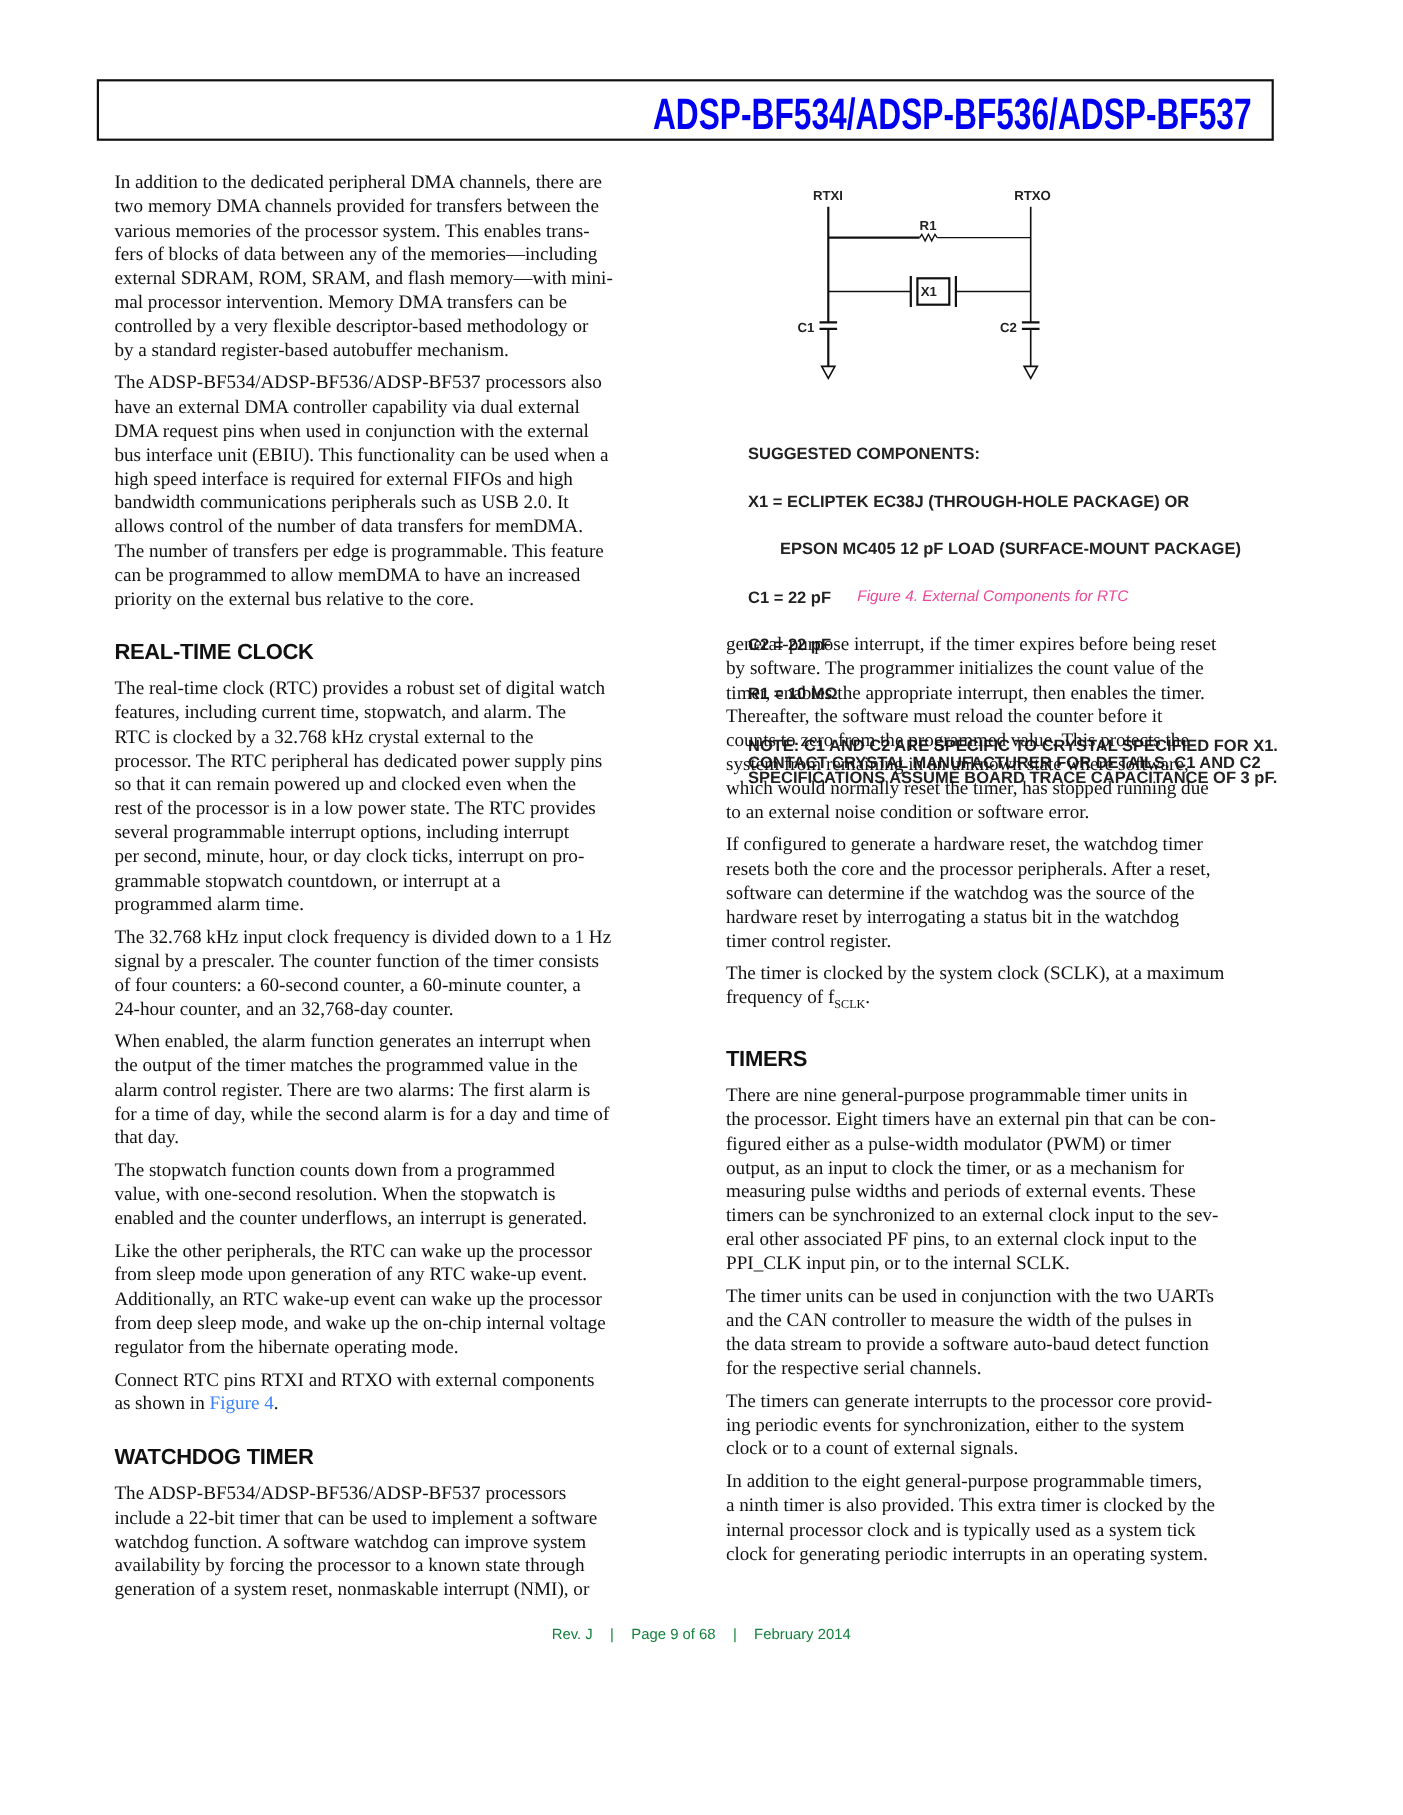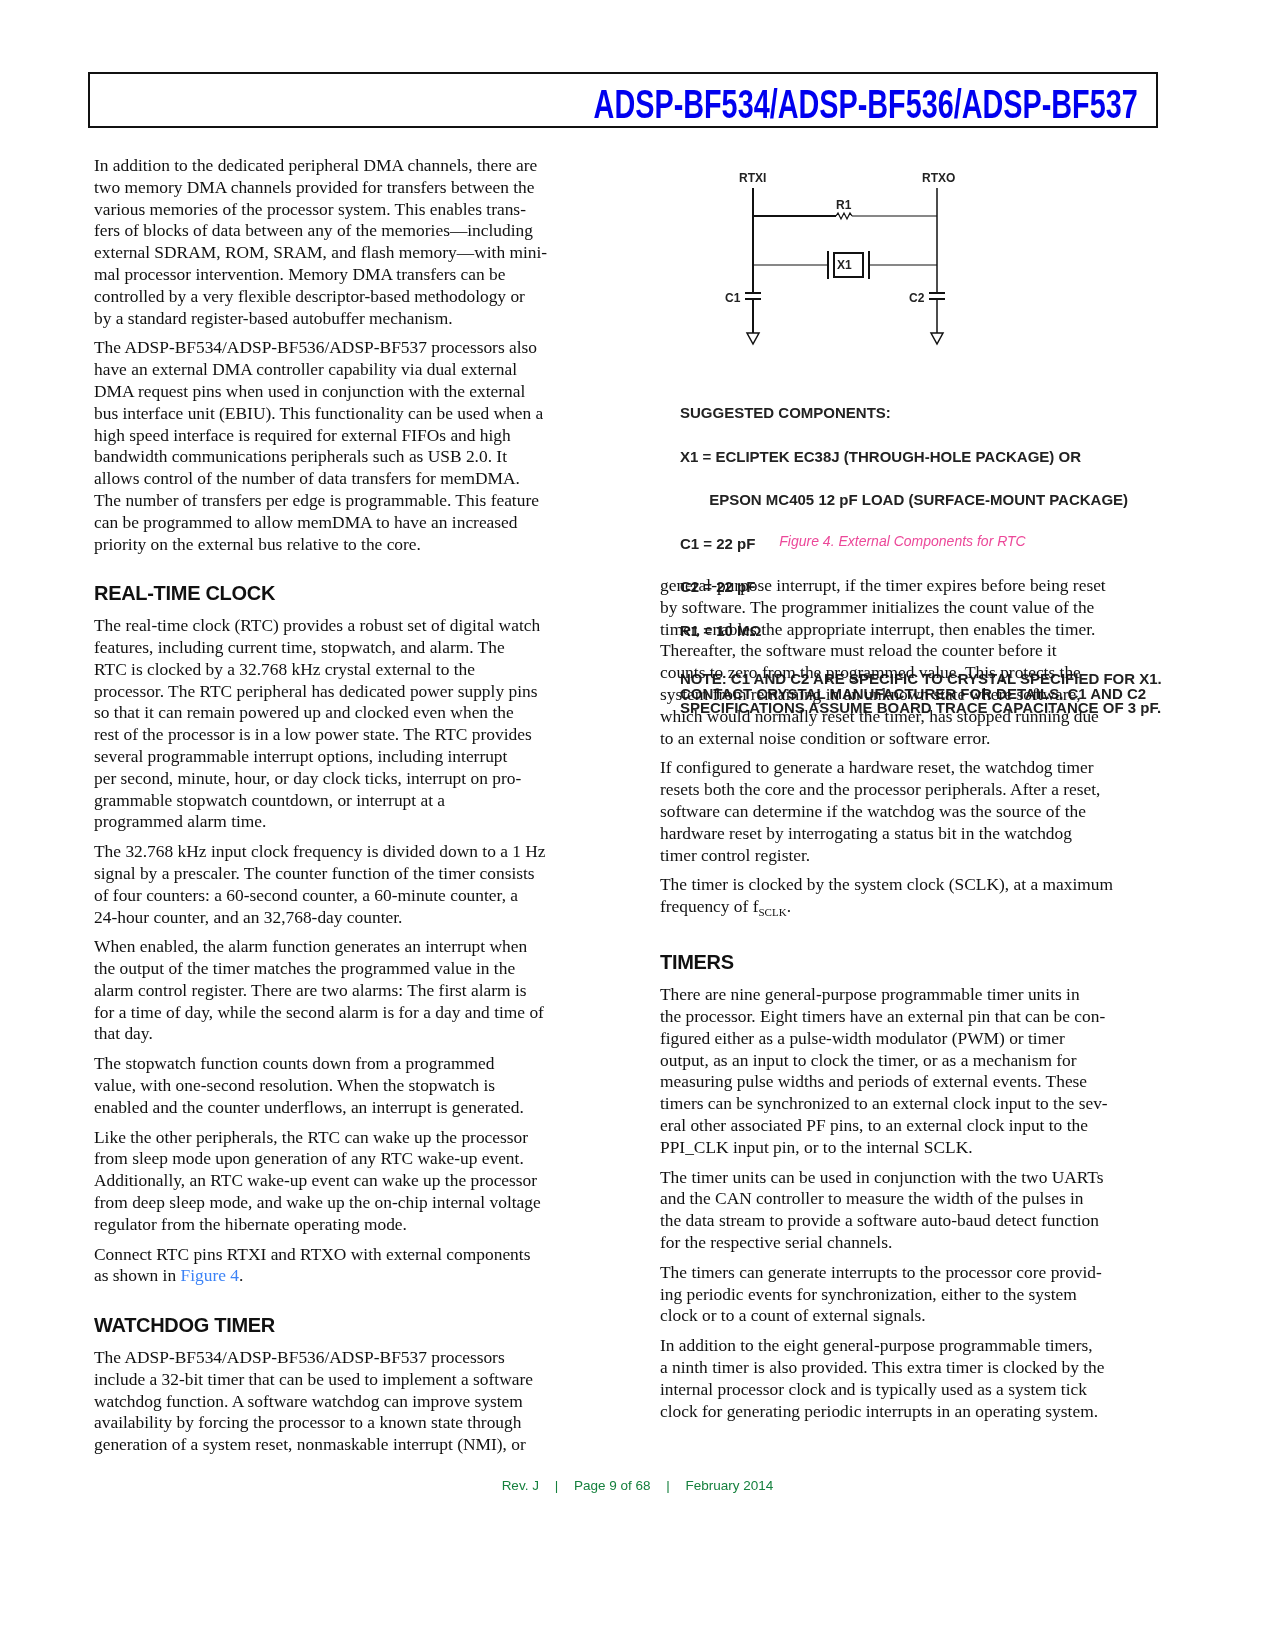--- a/index.html
+++ b/index.html
@@ -1,20 +1,20 @@
 <!DOCTYPE html>
 <html><head>
 <meta charset="utf-8">
 <style>
   html, body { margin:0; padding:0; background:#ffffff; }
   body { width:1275px; height:1650px; position:relative; overflow:hidden; font-family:"Liberation Serif", serif; color:#111; }
   .header-box { position:absolute; left:88px; top:72px; width:1070px; height:56px; border:2.5px solid #111; box-sizing:border-box; }
   .header-title { position:absolute; right:18px; top:8px; font-family:"Liberation Sans", sans-serif; font-weight:bold; font-size:40px; color:#0000ee; letter-spacing:0px; transform:scaleX(0.72); transform-origin:right center; white-space:nowrap; }
   .col { position:absolute; font-size:17.4px; line-height:21.8px; }
-  .col-left { left:94px; top:155px; width:485px; }
+  .col-left { left:104px; top:155px; width:485px; }
   .col-right-top { left:660px; top:575px; width:485px; }
   p { margin:0 0 8px 0; white-space:pre-line; }
   h2 { font-family:"Liberation Sans", sans-serif; font-weight:bold; font-size:20px; margin:28px 0 10px 0; letter-spacing:-0.3px; }
   .link { color:#3b82f6; }
   .fig { position:absolute; left:660px; top:165px; width:485px; height:400px; }
   .fig-text { position:absolute; left:20px; top:212px; font-family:"Liberation Sans", sans-serif; font-weight:bold; font-size:15px; line-height:14.5px; color:#222; white-space:pre; }
   .fig-note { margin-top:5px; }
   .caption { position:absolute; left:0; width:485px; top:368px; text-align:center; font-family:"Liberation Sans", sans-serif; font-style:italic; font-size:14px; color:#ec4899; }
   .footer { position:absolute; top:1478px; left:0; width:1275px; text-align:center; font-family:"Liberation Sans", sans-serif; font-size:13.5px; color:#15803d; }
   .footer span.sep { margin:0 12px; }
@@ -71,21 +71,21 @@
 enabled and the counter underflows, an interrupt is generated.</p>
   <p>Like the other peripherals, the RTC can wake up the processor
 from sleep mode upon generation of any RTC wake-up event.
 Additionally, an RTC wake-up event can wake up the processor
 from deep sleep mode, and wake up the on-chip internal voltage
 regulator from the hibernate operating mode.</p>
   <p><span>Connect RTC pins RTXI and RTXO with external components
 as shown in </span><span class="link">Figure 4</span><span>.</span></p>
   <h2>WATCHDOG TIMER</h2>
   <p>The ADSP-BF534/ADSP-BF536/ADSP-BF537 processors
-include a 32-bit timer that can be used to implement a software
+include a 22-bit timer that can be used to implement a software
 watchdog function. A software watchdog can improve system
 availability by forcing the processor to a known state through
 generation of a system reset, nonmaskable interrupt (NMI), or</p>
 </div>
 
 <div class="fig">
   <svg width="485" height="200" viewBox="0 0 485 200" style="position:absolute;left:0;top:0;">
     <g font-family="Liberation Sans, sans-serif" font-weight="bold" font-size="12" fill="#222">
       <text x="79" y="17">RTXI</text>
       <text x="262" y="17">RTXO</text>

